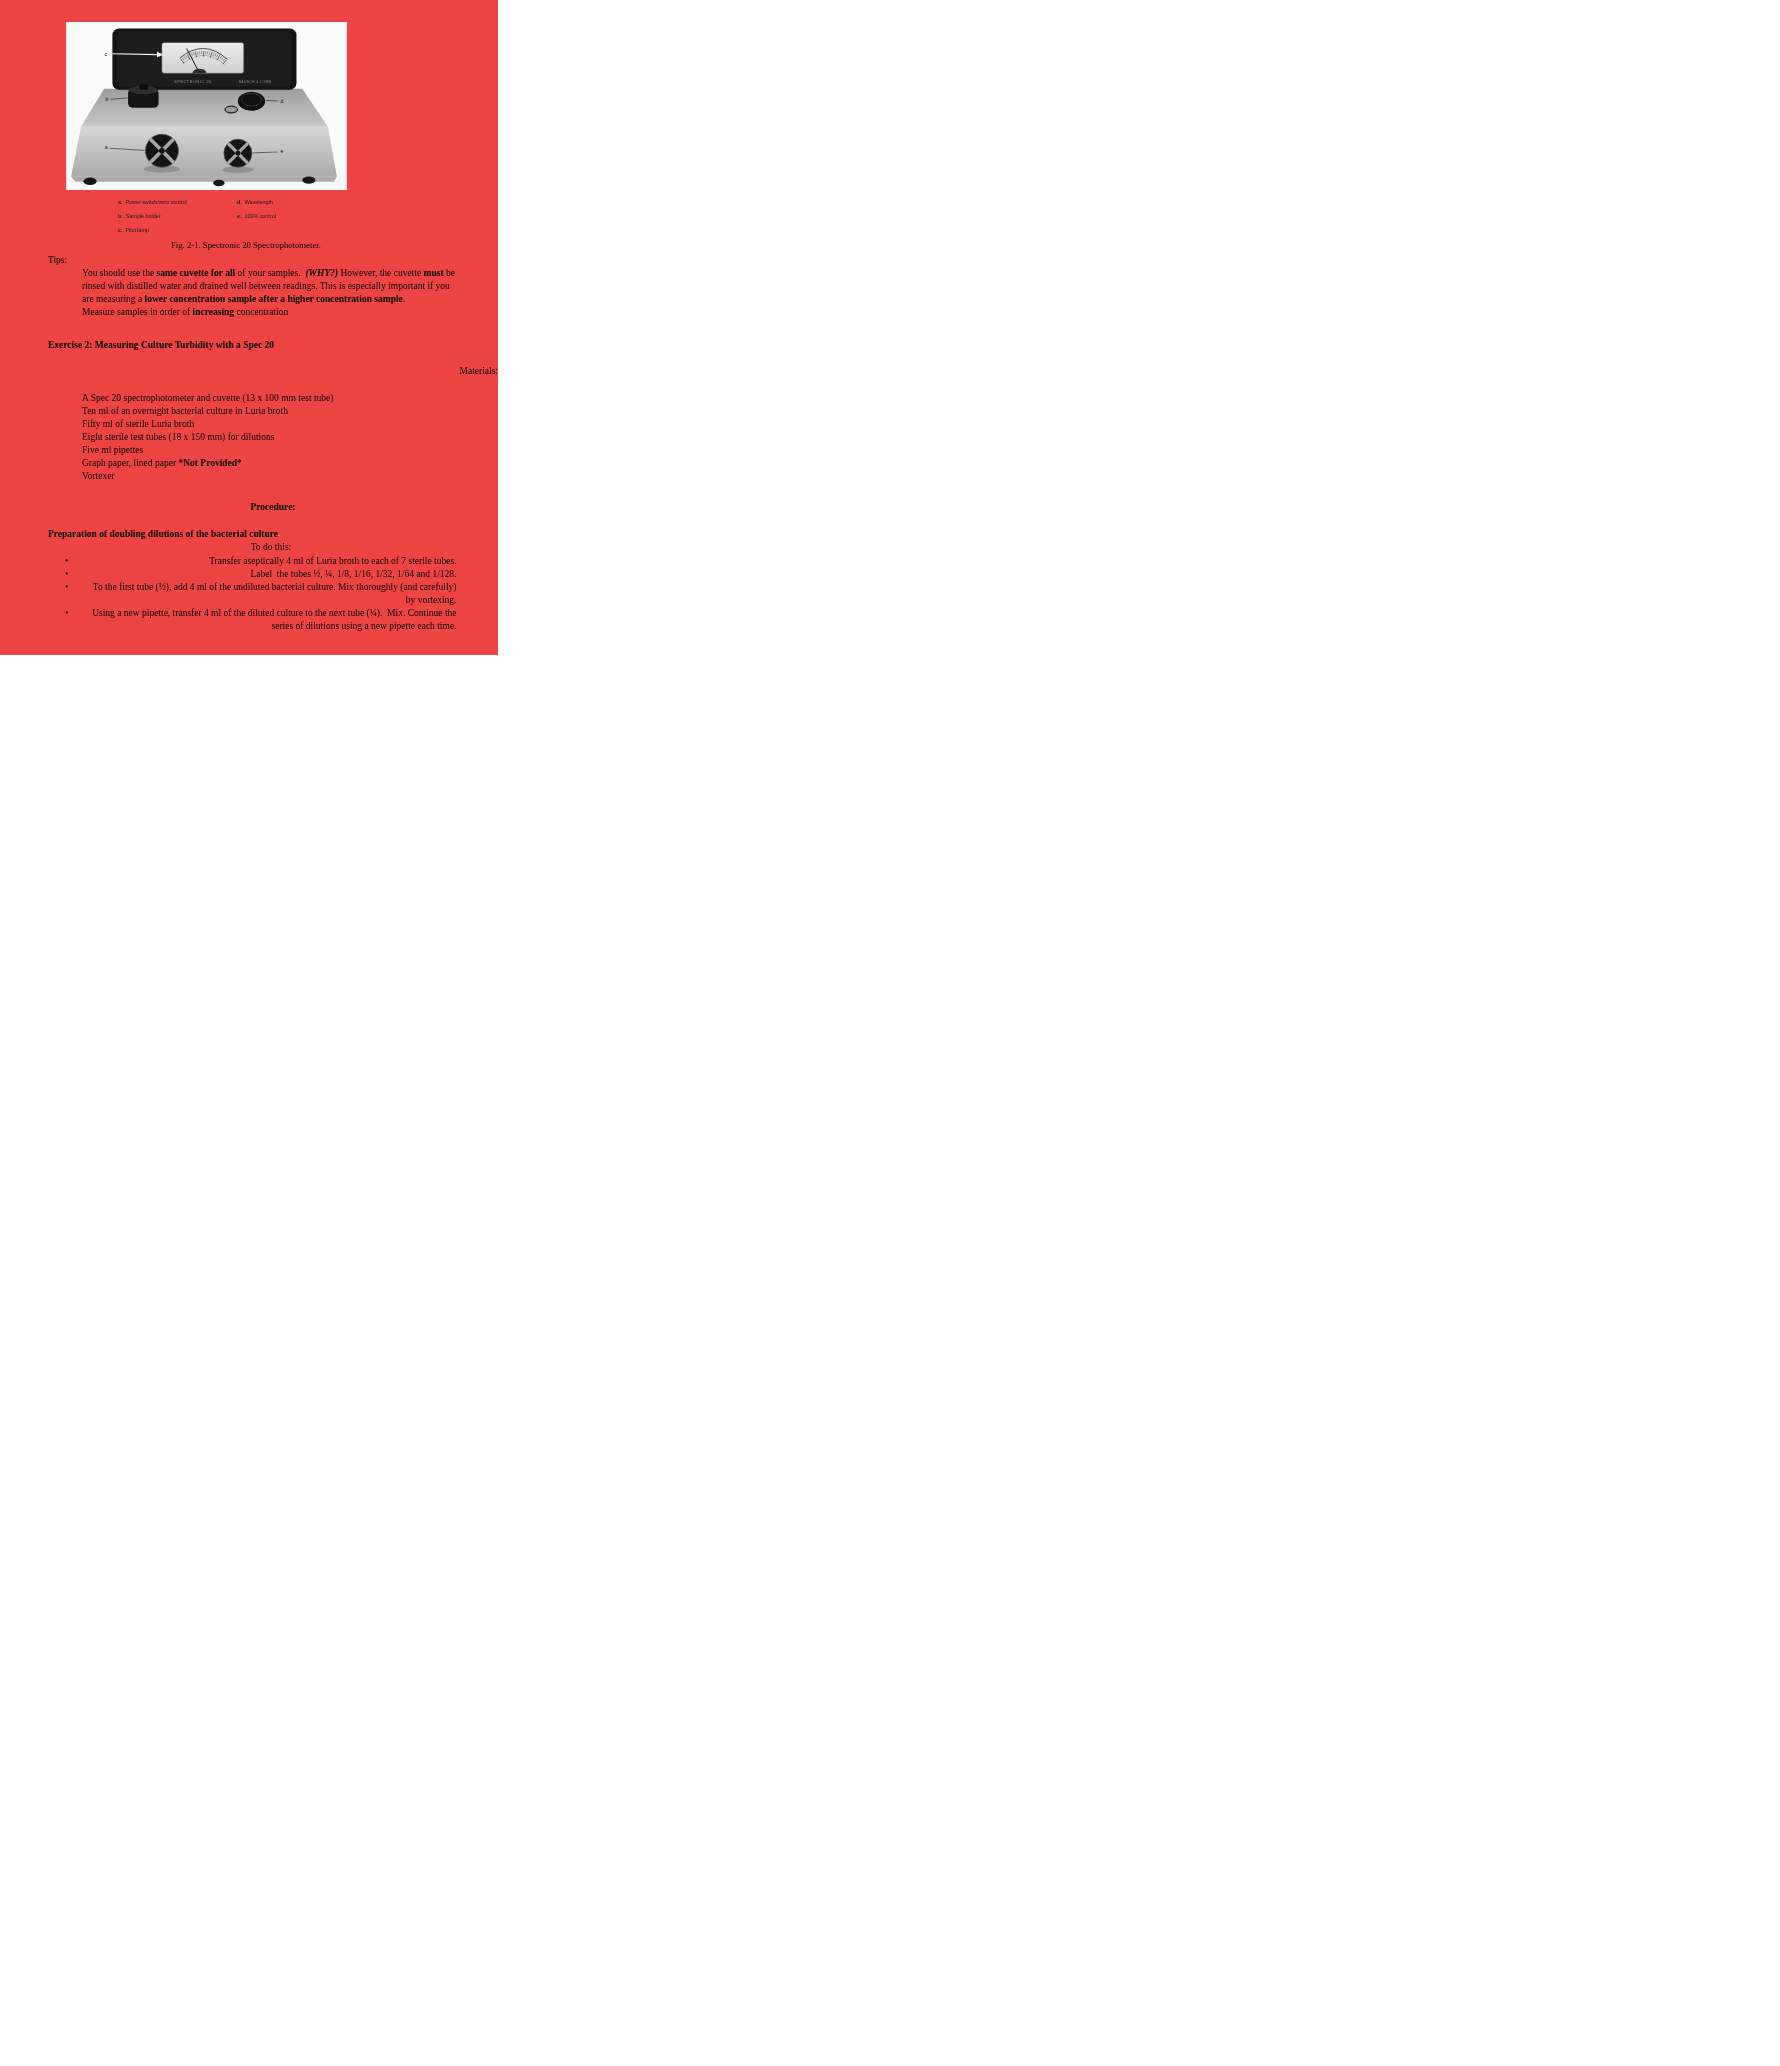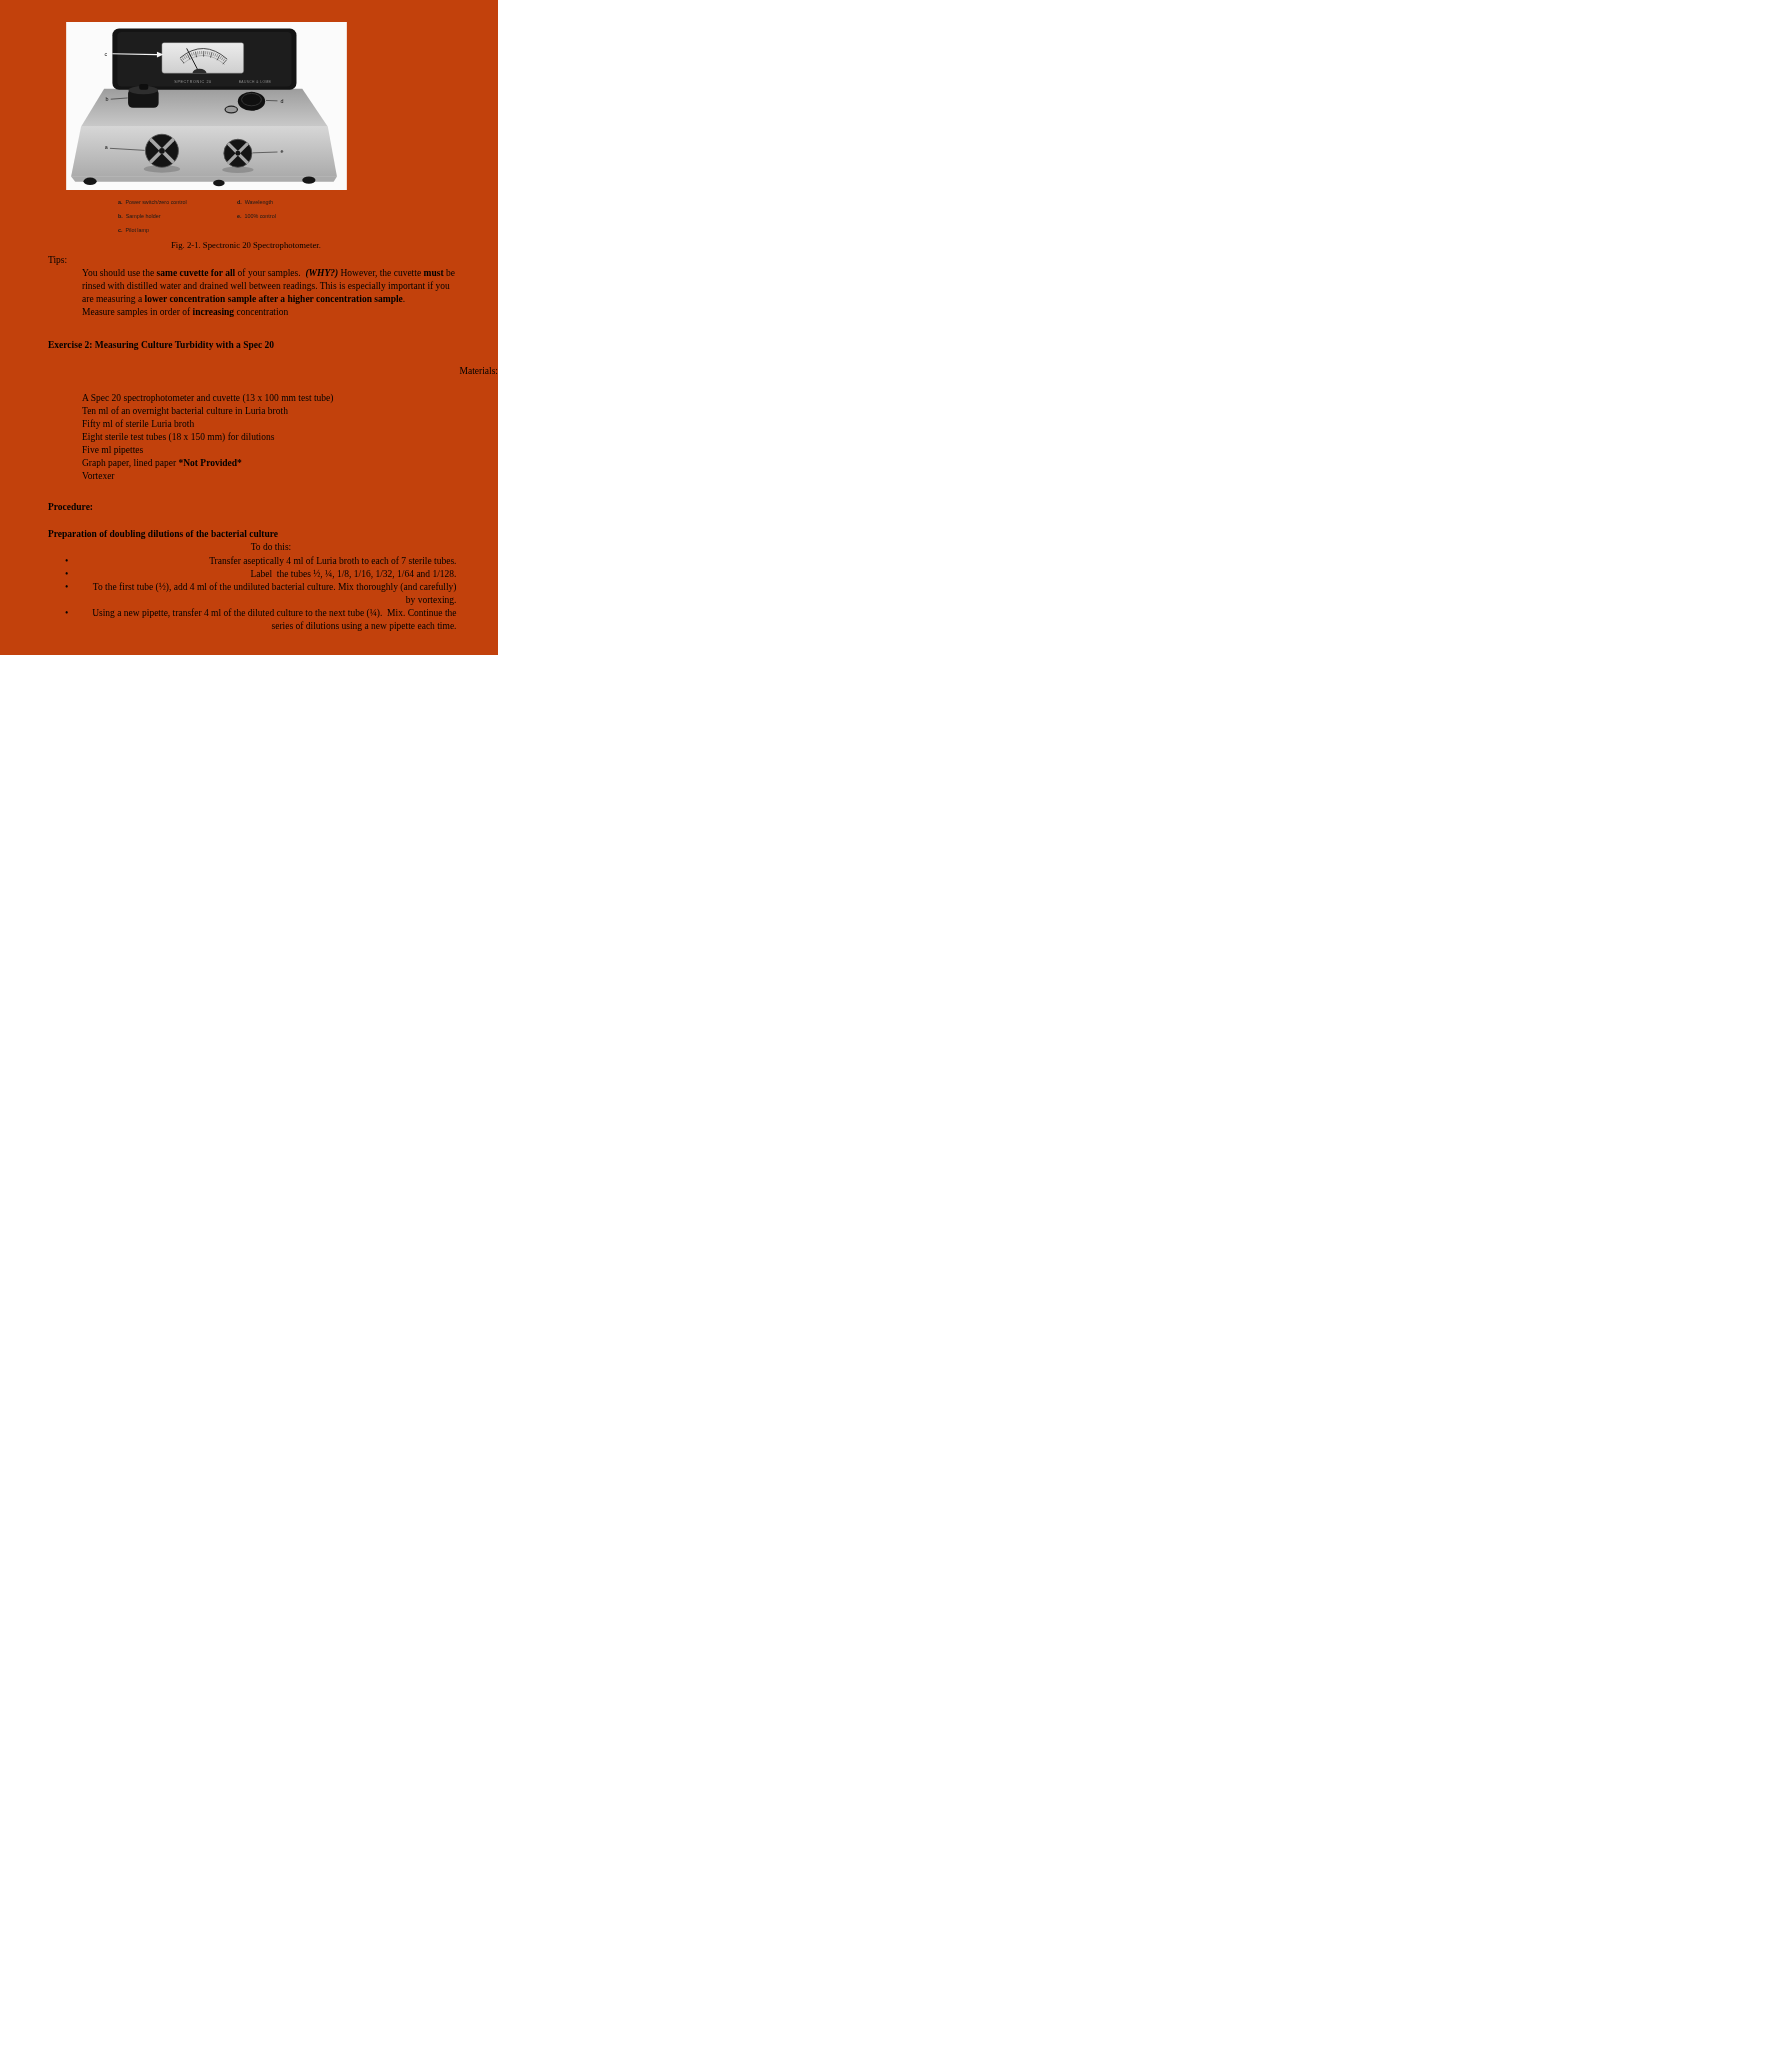--- a/index.html
+++ b/index.html
@@ -1,20 +1,20 @@
 <!DOCTYPE html>
 <html style="font-size:6.6px"><head>
 <meta charset="utf-8">
 <style>
   html, body { margin: 0; padding: 0; background: #ffffff; }
   .page {
     position: relative;
     width: 498px;
     height: 655px;
-    background: #c2410c;
+    background: #ef4444;
     color: #000000;
     font-family: "Liberation Serif", serif;
     font-size: 9.5px;
     line-height: 13px;
     overflow: hidden;
   }
   .b { font-weight: bold; }
   .i { font-style: italic; }
 
   .figure-wrap { padding-top: 21.5px; margin-left: 66px; width: 285px; }
@@ -34,21 +34,21 @@
   .legend .item { white-space: nowrap; }
   .legend .lk { font-weight: bold; margin-right: 2.9px; }
 
   .caption { margin-left: 105px; margin-top: 1.7px; font-size: 8.7px; line-height: 11.6px; }
 
   .tips-head { margin-left: 48px; margin-top: 2.5px; }
   .indent { margin-left: 82px; width: 375px; }
   .h-exercise { margin-left: 48px; margin-top: 20px; font-weight: bold; }
   .h-materials { margin-left: 48px; margin-top: 13.6px; text-align: right; }
   .materials-list { margin-left: 82px; margin-top: 13.2px; }
-  .h-procedure { margin-left: 48px; margin-top: 18.6px; font-weight: bold; }
+  .h-procedure { margin-left: 48px; margin-top: 18.6px; font-weight: bold; text-align: center; }
   .h-prep { margin-left: 48px; margin-top: 13.6px; font-weight: bold; }
   .todo { margin-left: 44px; text-align: center; }
   .bullets { margin-top: 0.8px; }
   .bullet-row { display: flex; margin-left: 65px; }
   .bullet-marker { width: 16.5px; flex: none; }
   .bullet-text { width: 375px; text-align: right; }
 </style>
 </head>
 <body>
 

